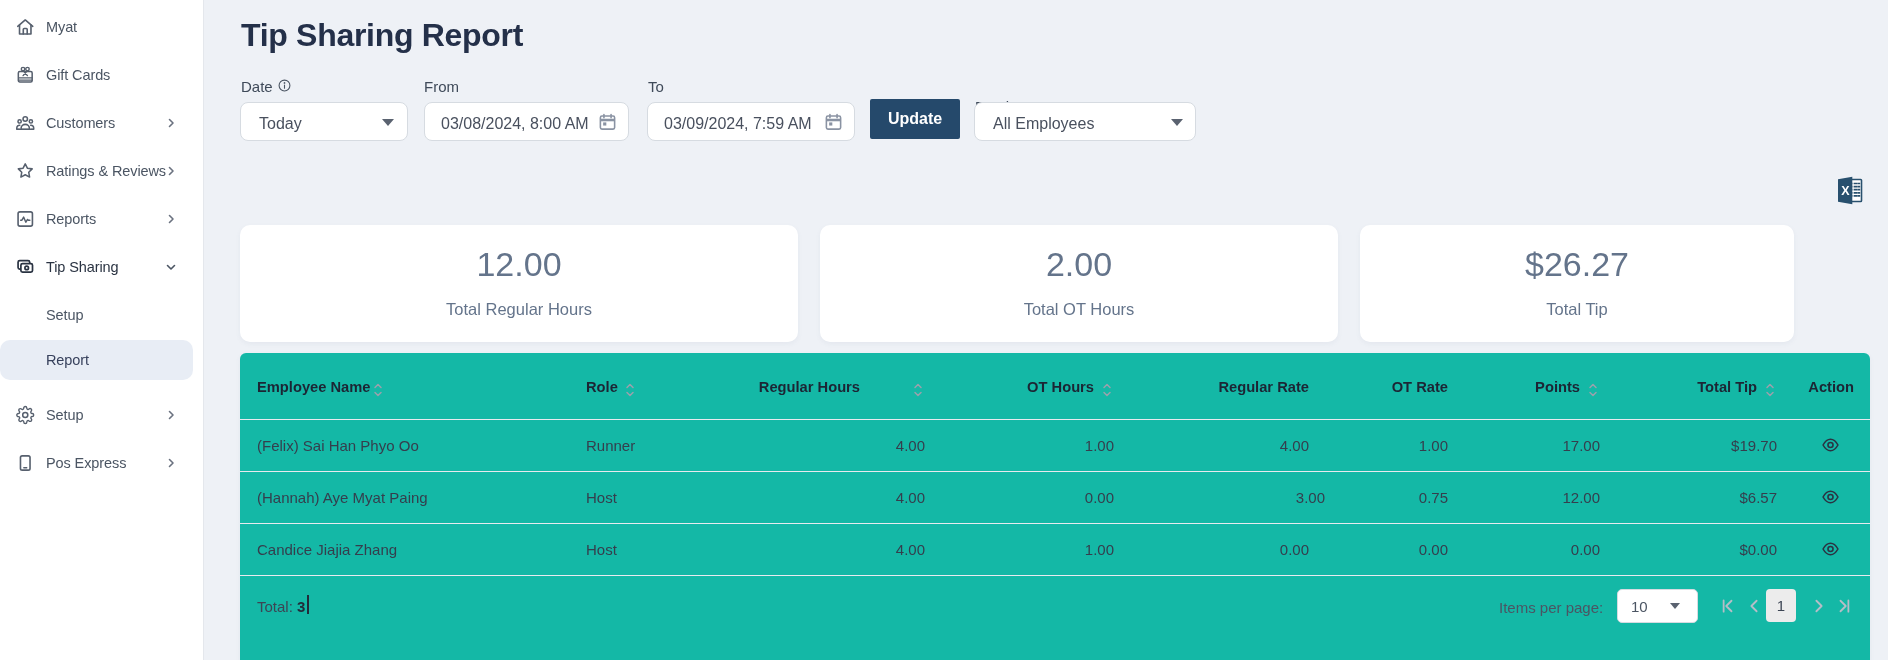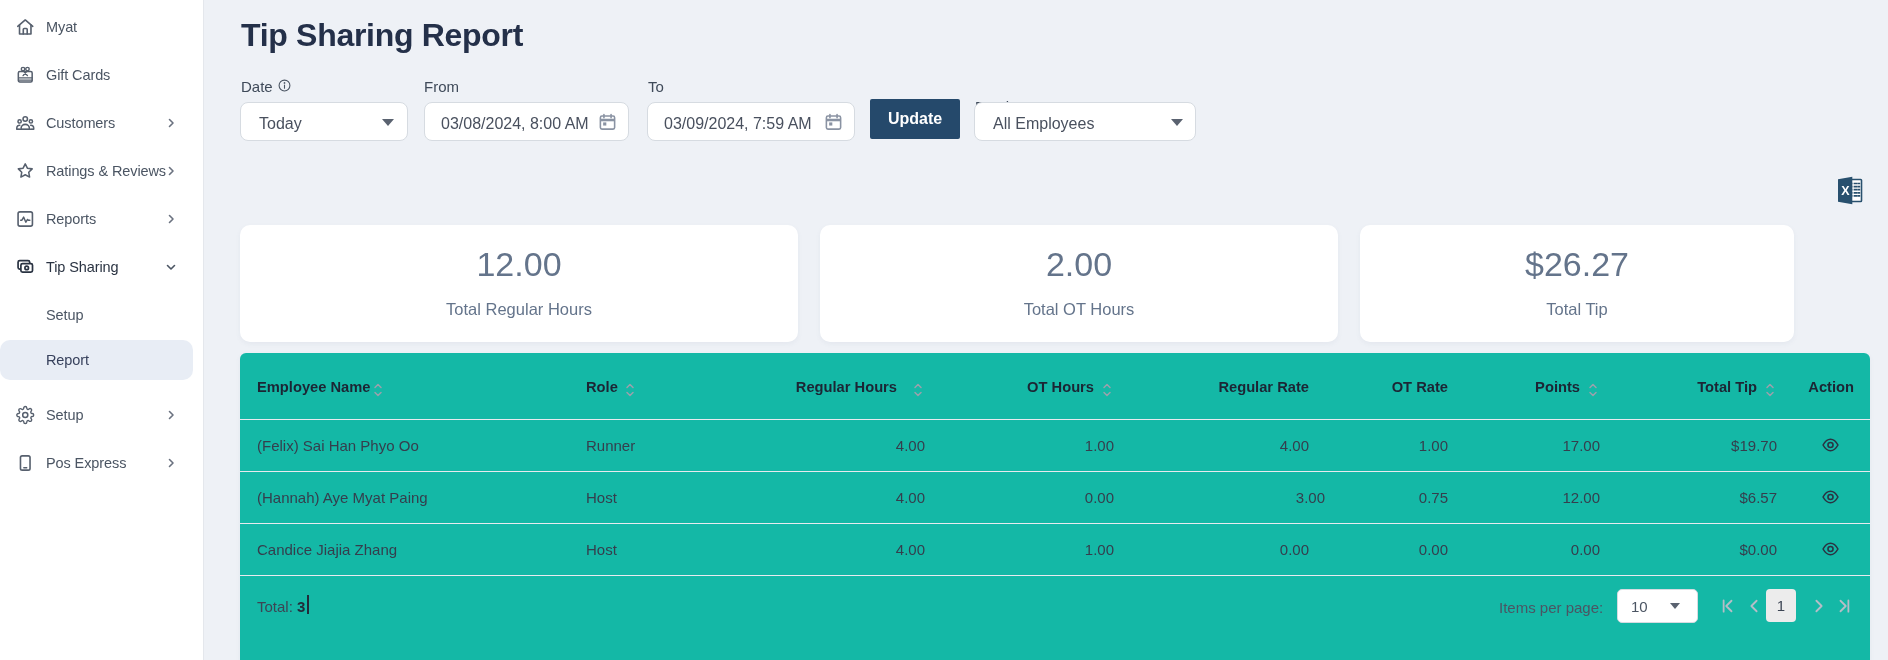--- a/index.html
+++ b/index.html
@@ -182,21 +182,21 @@
     <div class="card-lbl">Total OT Hours</div>
   </div>
   <div class="card" style="left:1155px; width:434px;">
     <div class="card-num">$26.27</div>
     <div class="card-lbl">Total Tip</div>
   </div>
 
   <div id="table">
     <span class="hdr" style="left:17px;">Employee Name</span>
     <span class="hdr" style="left:346px;">Role</span>
-    <span class="hdr" style="right:973px;margin-left:15px;">Regular Hours</span>
+    <span class="hdr" style="right:1010px;margin-left:15px;">Regular Hours</span>
     <span class="hdr" style="right:776px;">OT Hours</span>
     <span class="hdr" style="right:561px;">Regular Rate</span>
     <span class="hdr" style="right:422px;">OT Rate</span>
     <span class="hdr" style="right:290px;">Points</span>
     <span class="hdr" style="right:113px;">Total Tip</span>
     <span class="hdr" style="right:16px;">Action</span>
     <svg class="sort" style="left:133px; top:29px;" viewBox="0 0 10 16" fill="none" stroke="#9aa1ac" stroke-width="1.5" stroke-linecap="round" stroke-linejoin="round">
         <path d="M2 5.5 5 2.5l3 3M2 10.5l3 3 3-3"></path>
       </svg>
     <svg class="sort" style="left:385px; top:29px;" viewBox="0 0 10 16" fill="none" stroke="#9aa1ac" stroke-width="1.5" stroke-linecap="round" stroke-linejoin="round">

